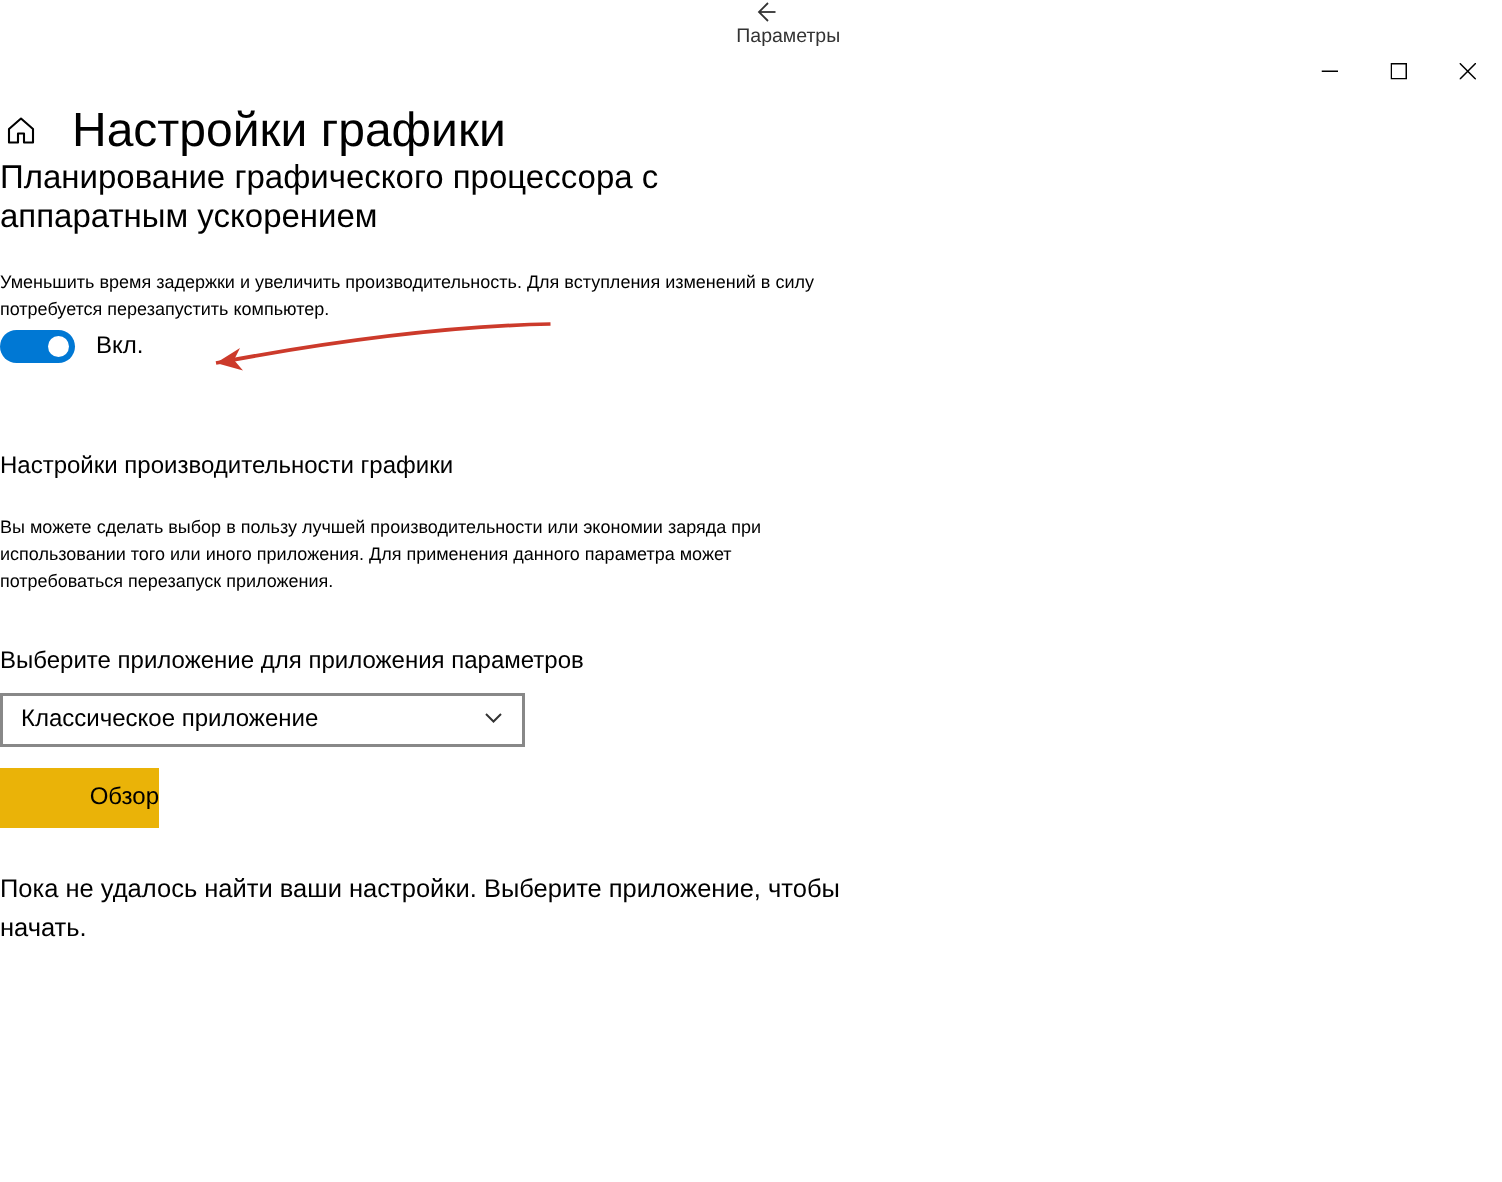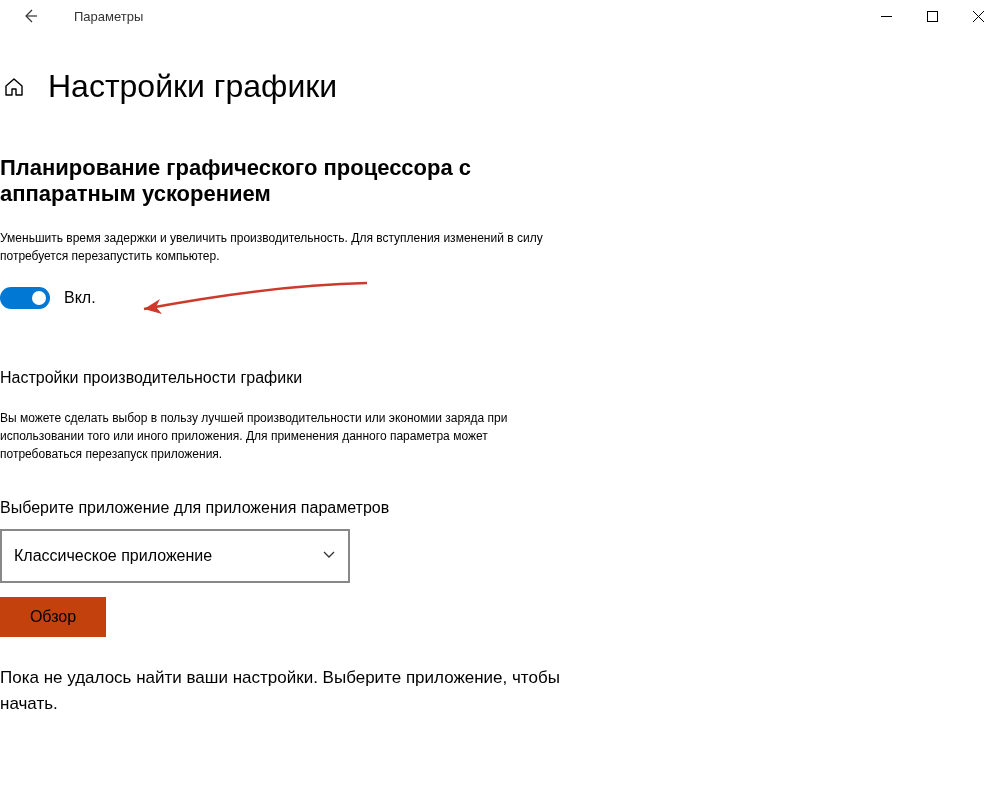--- a/index.html
+++ b/index.html
@@ -10,20 +10,21 @@
       height: 788px;
       overflow: hidden;
       position: relative;
       color: #000;
     }
     .titlebar {
       display: flex;
       align-items: center;
       height: 32px;
       padding-left: 18px;
+      flex-direction: column;
     }
     .back-btn {
       width: 24px;
       height: 24px;
       display: flex;
       align-items: center;
       justify-content: center;
       cursor: pointer;
     }
     .title-text {
@@ -58,36 +59,35 @@
       justify-content: center;
       margin-right: 20px;
     }
     .page-title {
       font-size: 32px;
       font-weight: 500;
       color: #000;
     }
     .section-heading {
       font-size: 22px;
-      font-weight: 700;
-      color: #000;
-      margin-top: 50px;
+      font-weight: 400;
+      color: #000;
       max-width: 560px;
     }
     .section-text {
       font-size: 12px;
       color: #000;
       margin-top: 22px;
       max-width: 560px;
       line-height: 1.5;
     }
     .toggle-row {
       display: flex;
       align-items: center;
-      margin-top: 22px;
+      margin-top: 5px;
       position: relative;
     }
     .toggle {
       width: 50px;
       height: 22px;
       background: #0078d4;
       border-radius: 11px;
       position: relative;
       cursor: pointer;
     }
@@ -115,42 +115,42 @@
       font-weight: 500;
       margin-top: 60px;
     }
     .select-label {
       font-size: 16px;
       margin-top: 36px;
     }
     .dropdown {
       margin-top: 12px;
       width: 350px;
-      height: 54px;
+      height: 36px;
       border: 2px solid #888;
       display: flex;
       align-items: center;
       padding: 0 12px;
       cursor: pointer;
       font-size: 16px;
     }
     .dropdown-chevron {
       margin-left: auto;
     }
     .browse-btn {
       margin-top: 14px;
       width: 106px;
       height: 40px;
-      background: #c2410c;
+      background: #eab308;
       border: none;
       font-size: 16px;
       cursor: pointer;
       display: flex;
       align-items: center;
-      justify-content: center;
+      justify-content: flex-end;
     }
     .bottom-text {
       font-size: 17px;
       margin-top: 28px;
       max-width: 560px;
       line-height: 1.5;
     }
   </style>
 </head>
 <body>

